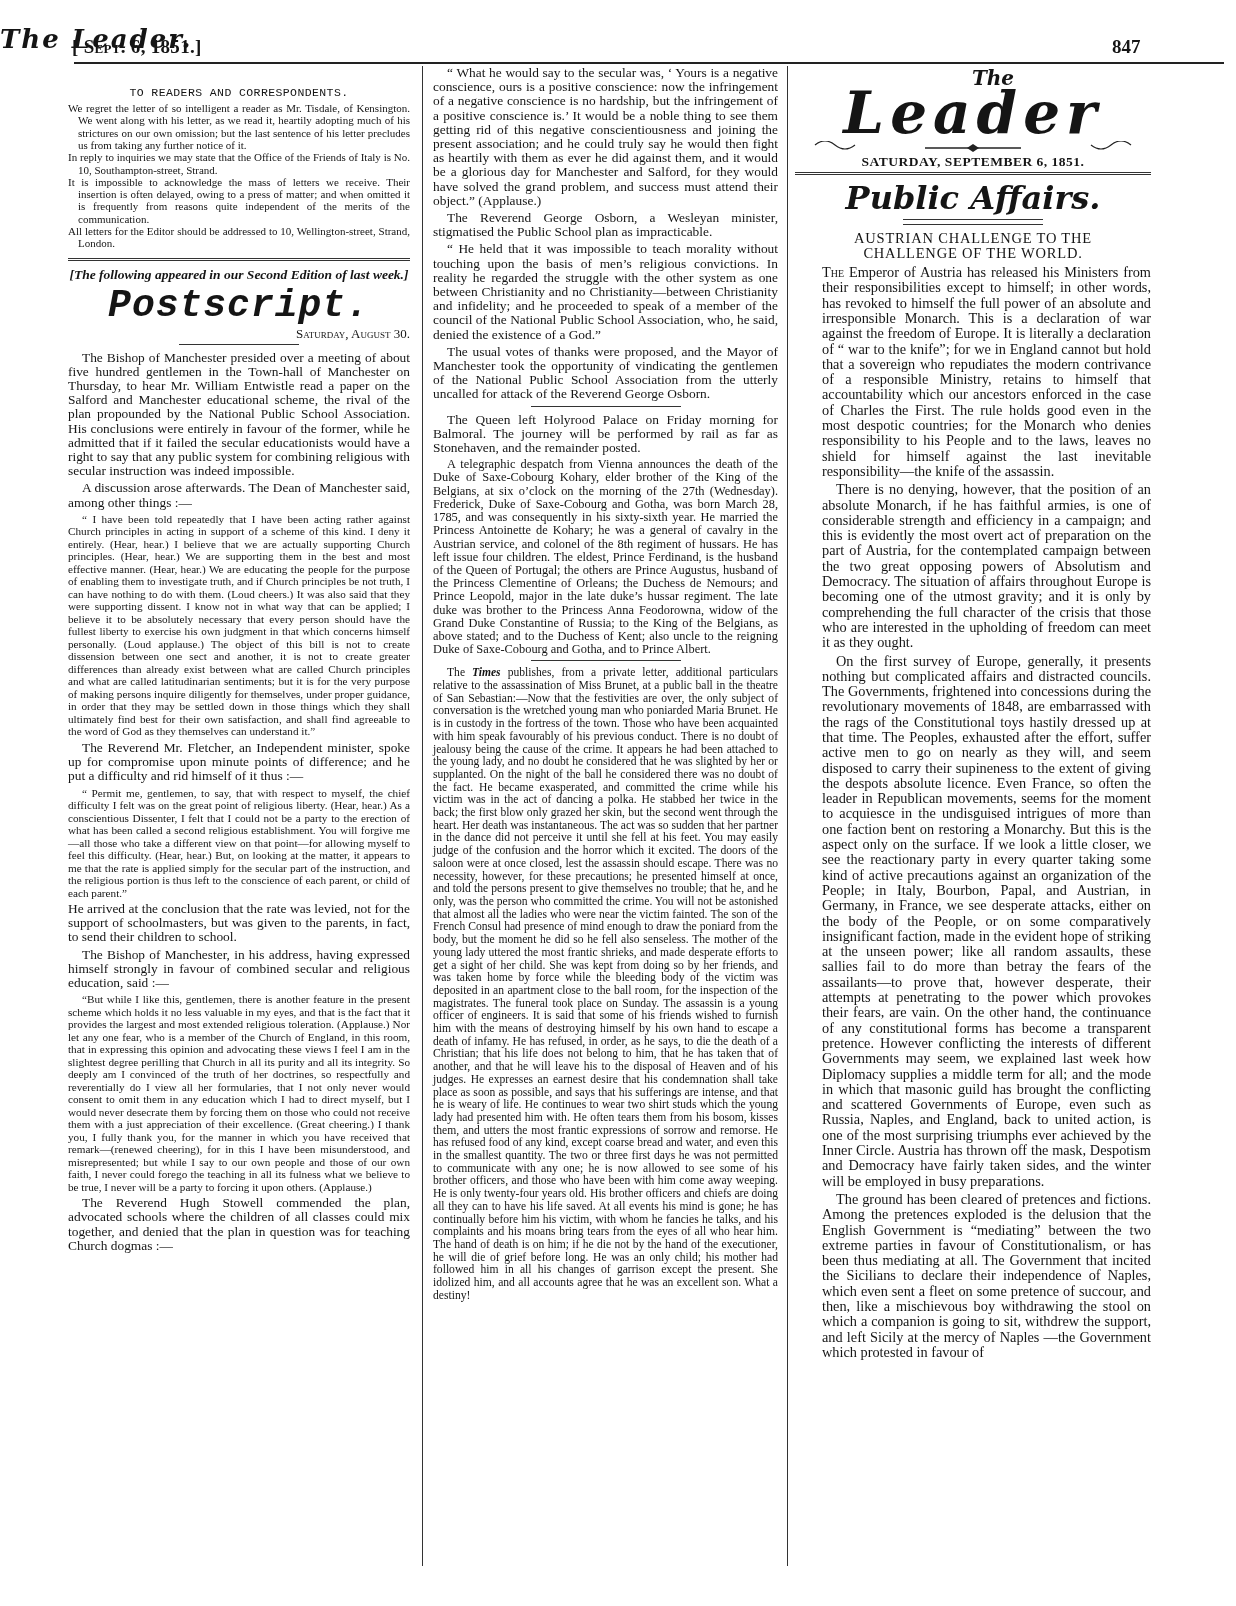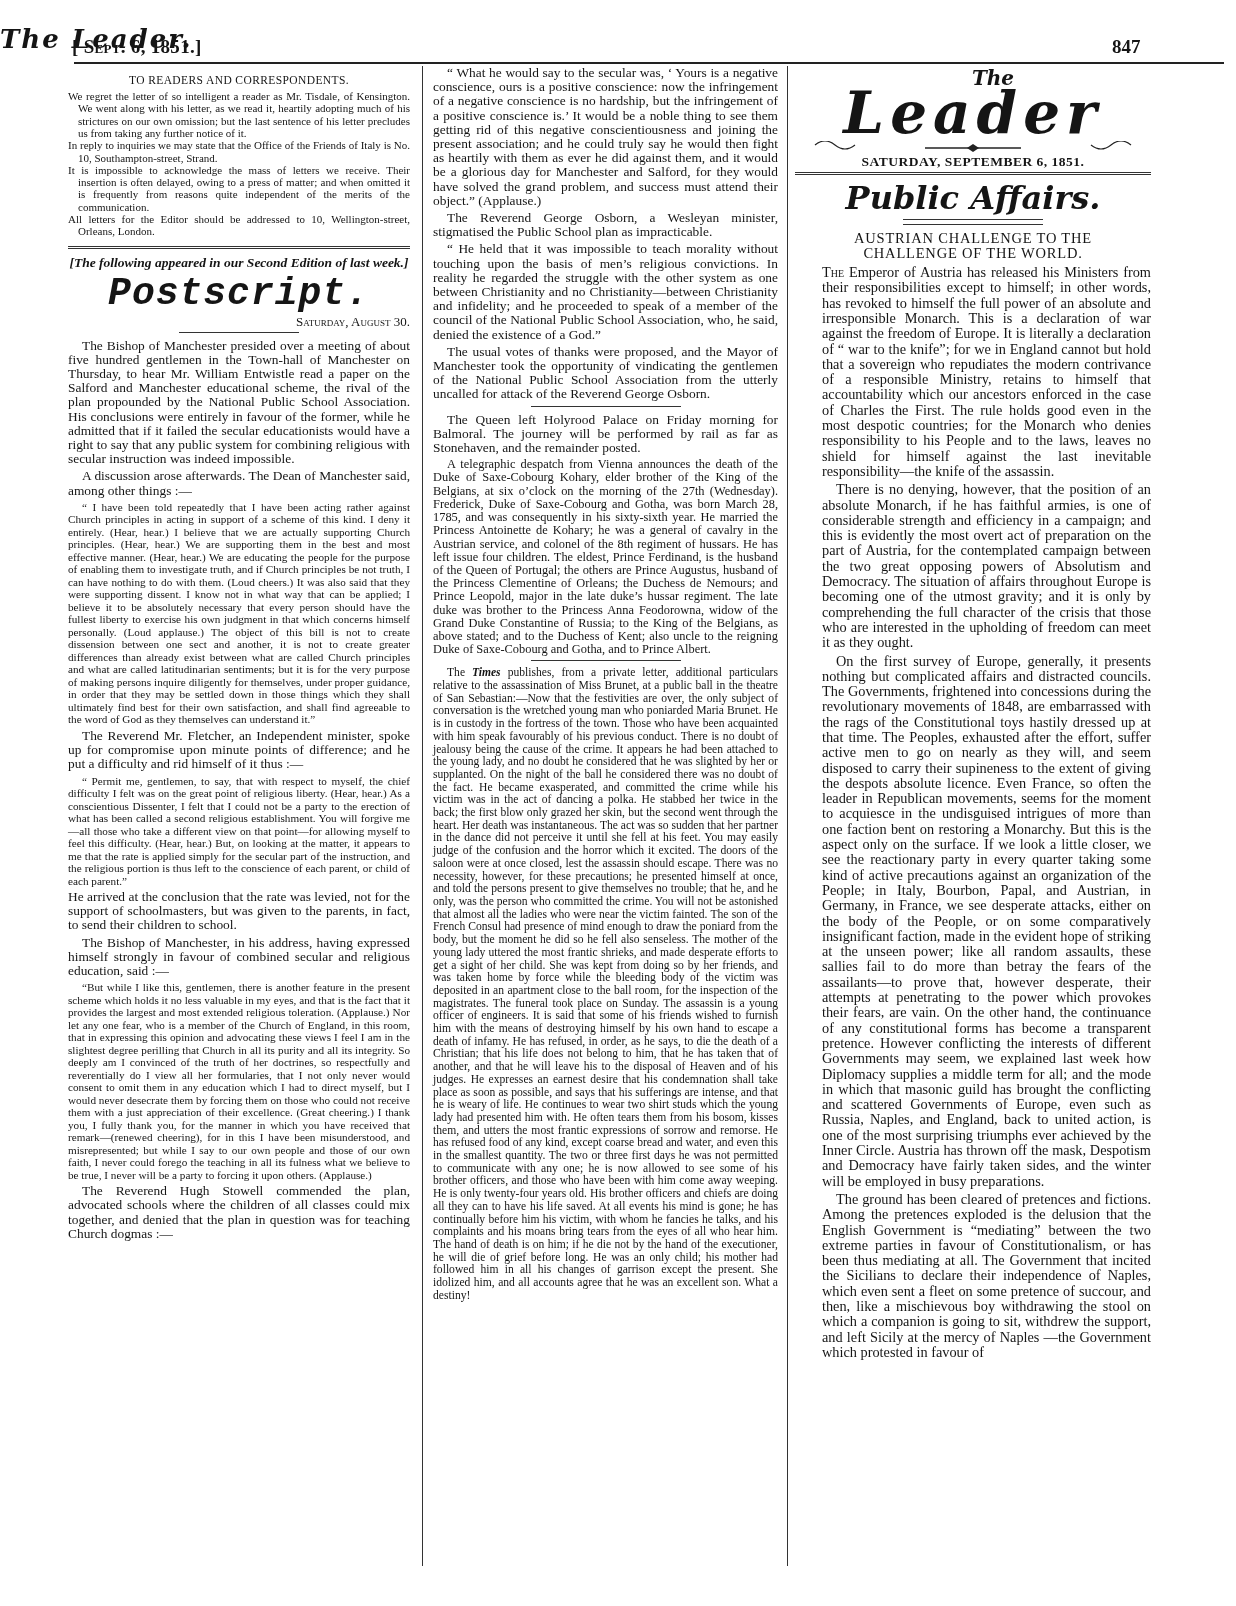--- a/index.html
+++ b/index.html
@@ -15,21 +15,21 @@
 
   .col { position:absolute; top:66px; font-size:12.2px; line-height:13.05px; text-align:justify; }
   .col p { margin:0 0 3px 0; text-indent:14px; }
   .col p.noind { text-indent:0; }
   .col .quote { font-size:11.2px; line-height:12.5px; padding-left:0; }
   .col1 { left:68px; width:342px; }
   .col2 { left:433px; width:345px; }
   .col3 { left:795px; width:356px; }
   .vrule { position:absolute; top:66px; width:0; border-left:1.5px solid #333; }
 
-  .hdr-caps { text-align:center; font-size:11.5px; letter-spacing:0.4px; margin:8px 0 3px 0; text-indent:0 !important; }
+  .hdr-caps { text-align:center; font-size:11.5px; letter-spacing:0.4px; margin:20px 0 3px 0; text-indent:0 !important;font-family:Liberation Mono, monospace; }
   .corr p { font-size:11px; line-height:12.3px; text-indent:-10px; padding-left:10px; margin:0; }
   .double-rule { border-top:3px double #333; margin:8px 0 6px 0; }
   .short-rule { width:120px; margin:4px auto 6px auto; border-top:1px solid #333; }
   .italic-note { font-style:italic; font-weight:bold; text-align:center; font-size:13.5px; line-height:15px; margin-bottom:2px; text-indent:0 !important; }
   .blackletter { text-align:center; font-family:Liberation Mono, monospace; font-weight:bold; font-style:italic;
                  font-size:38px; line-height:42px; letter-spacing:1px; margin:0; }
   .dateline { text-align:right; font-size:13px; margin:0 10px 2px 0; text-indent:0 !important; }
   .dateline .sc { font-variant:small-caps; }
   .lead p { font-size:13.4px; line-height:14.2px; }
   i { font-style:italic;font-weight:bold; }
@@ -58,21 +58,21 @@
 
 <div class="vrule" style="left:422px;height:1500px;"></div>
 <div class="vrule" style="left:787px;height:1500px;"></div>
 
 <div class="col col1">
   <div class="hdr-caps">TO READERS AND CORRESPONDENTS.</div>
   <div class="corr">
     <p>We regret the letter of so intelligent a reader as Mr. Tisdale, of Kensington. We went along with his letter, as we read it, heartily adopting much of his strictures on our own omission; but the last sentence of his letter precludes us from taking any further notice of it.</p>
     <p>In reply to inquiries we may state that the Office of the Friends of Italy is No. 10, Southampton-street, Strand.</p>
     <p>It is impossible to acknowledge the mass of letters we receive. Their insertion is often delayed, owing to a press of matter; and when omitted it is frequently from reasons quite independent of the merits of the communication.</p>
-    <p>All letters for the Editor should be addressed to 10, Wellington-street, Orleans, London.</p>
+    <p>All letters for the Editor should be addressed to 10, Wellington-street, Strand, London.</p>
   </div>
   <div class="double-rule"></div>
   <p class="italic-note">[The following appeared in our Second Edition of last week.]</p>
   <div class="blackletter">Postscript.</div>
   <p class="dateline"><span class="sc">Saturday, August 30.</span></p>
   <div class="short-rule"></div>
   <div class="lead">
     <p>The Bishop of Manchester presided over a meeting of about five hundred gentlemen in the Town-hall of Manchester on Thursday, to hear Mr. William Entwistle read a paper on the Salford and Manchester educational scheme, the rival of the plan propounded by the National Public School Association. His conclusions were entirely in favour of the former, while he admitted that if it failed the secular educationists would have a right to say that any public system for combining religious with secular instruction was indeed impossible.</p>
     <p>A discussion arose afterwards. The Dean of Manchester said, among other things :—</p>
   </div>

